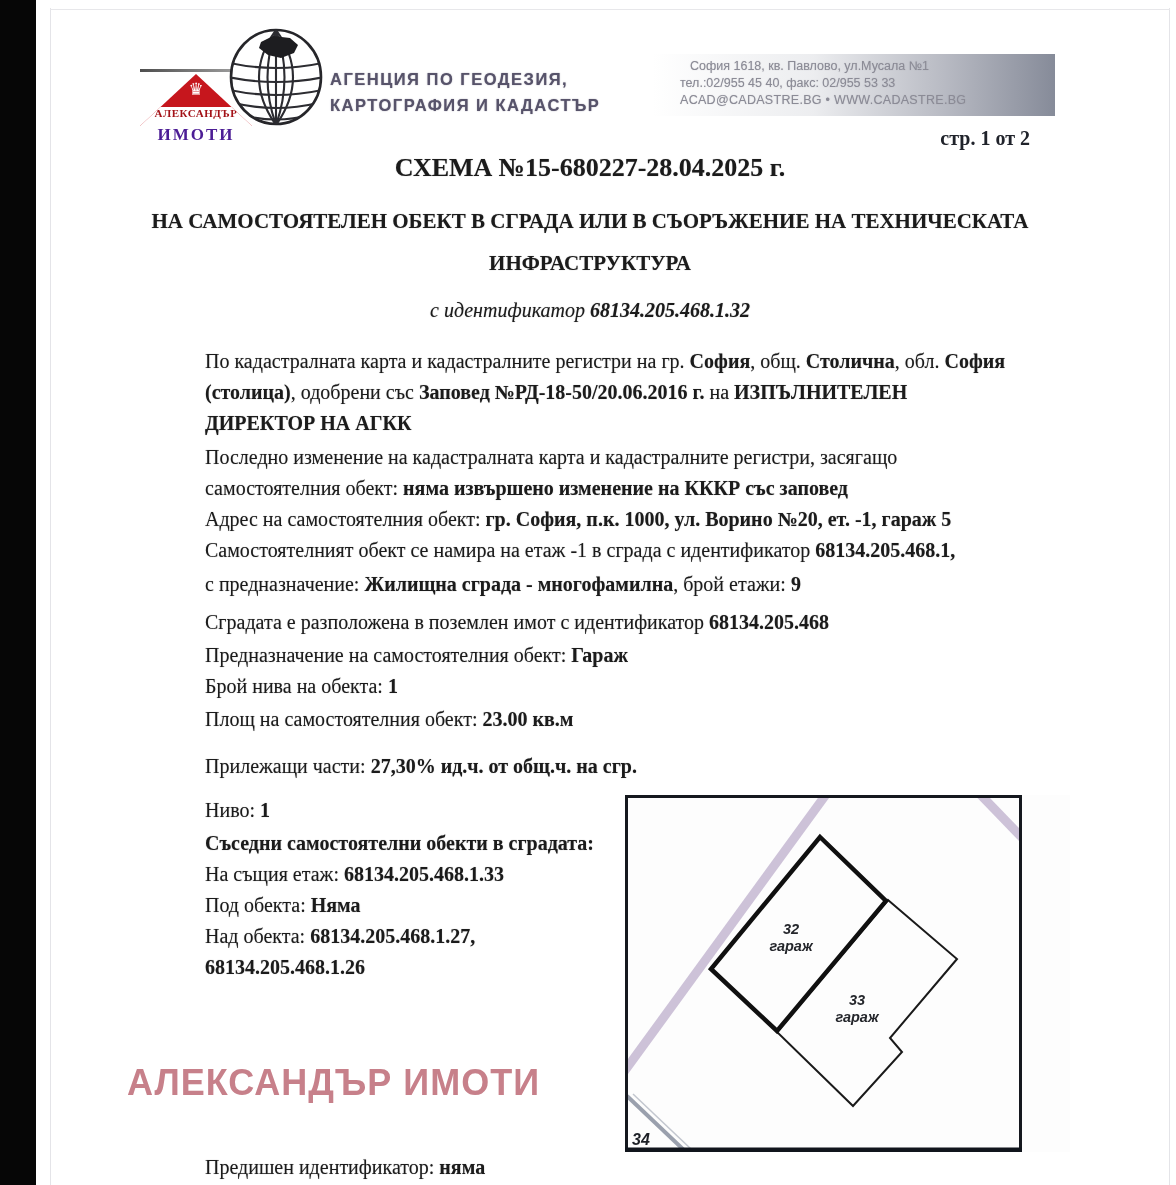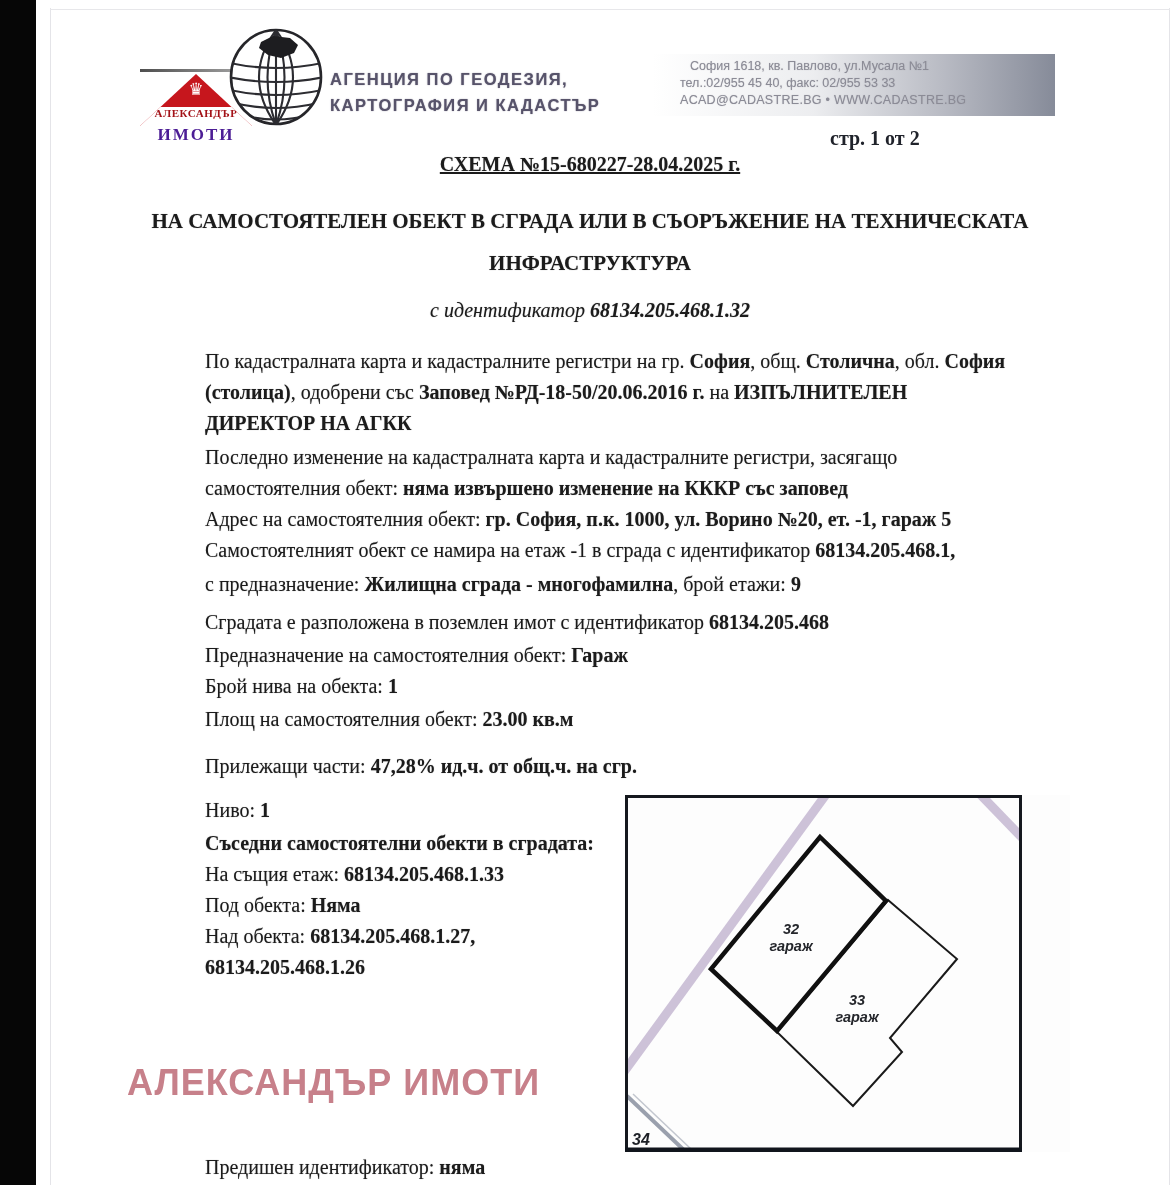--- a/index.html
+++ b/index.html
@@ -35,26 +35,26 @@
   
   .agency{position:absolute;left:330px;top:66px;width:330px;
     font-family:"Liberation Sans",sans-serif;font-weight:bold;font-size:16.5px;line-height:26px;
     letter-spacing:1.5px;color:#57536a;text-shadow:0 0 1.2px rgba(87,83,106,.65);}
   
   .address{position:absolute;left:680px;top:58px;width:330px;
     font-family:"Liberation Sans",sans-serif;font-size:12.5px;line-height:17px;
     color:#8b8b96;text-shadow:0 0 1px rgba(139,139,150,.5);}
   .address .l1{padding-left:10px;}
   .address .l3{letter-spacing:0.3px;}
-  .page-num{position:absolute;left:830px;top:127px;width:200px;text-align:left;
+  .page-num{position:absolute;left:830px;top:127px;width:200px;text-align:right;
     font-weight:bold;font-size:20px;color:#20232b;}
   
   .title-line{position:absolute;left:90px;width:1000px;text-align:center;
     text-shadow:0 0 1px rgba(25,25,25,.4);}
-  .t1{top:153px;font-weight:bold;font-size:20px;text-decoration:underline;}
+  .t1{top:153px;font-weight:bold;font-size:26px;}
   .t2{top:209px;font-weight:bold;font-size:21px;}
   .t3{top:251px;font-weight:bold;font-size:21px;}
   .tid{top:299px;font-size:20px;font-style:italic;}
   .b{font-weight:bold;}
   
   .doc{position:absolute;font-size:20px;text-shadow:0 0 1px rgba(25,25,25,.38);}
   #para-main{left:205px;top:346px;width:880px;}
   #para-left{left:205px;top:795px;width:430px;}
   #para-footer{left:205px;top:1152px;width:600px;}
   .doc-line{margin:0;line-height:31px;white-space:nowrap;}
@@ -144,21 +144,21 @@
     <p class="doc-line" data-pid="approved-3"><span class="b">ДИРЕКТОР НА АГКК</span></p>
     <p class="doc-line" data-pid="lastchange-1"><span>Последно изменение на кадастралната карта и кадастралните регистри, засягащо</span></p>
     <p class="doc-line" data-pid="lastchange-2"><span>самостоятелния обект: </span><span class="b">няма извършено изменение на КККР със заповед</span></p>
     <p class="doc-line" data-pid="address"><span>Адрес на самостоятелния обект: </span><span class="b">гр. София, п.к. 1000, ул. Ворино №20, ет. -1, гараж 5</span></p>
     <p class="doc-line" data-pid="located-1"><span>Самостоятелният обект се намира на етаж -1 в сграда с идентификатор </span><span class="b">68134.205.468.1,</span></p>
     <p class="doc-line" data-pid="located-2"><span>с предназначение: </span><span class="b">Жилищна сграда - многофамилна</span><span>, брой етажи: </span><span class="b">9</span></p>
     <p class="doc-line" data-pid="building"><span>Сградата е разположена в поземлен имот с идентификатор </span><span class="b">68134.205.468</span></p>
     <p class="doc-line" data-pid="purpose"><span>Предназначение на самостоятелния обект: </span><span class="b">Гараж</span></p>
     <p class="doc-line" data-pid="levels"><span>Брой нива на обекта: </span><span class="b">1</span></p>
     <p class="doc-line" data-pid="area"><span>Площ на самостоятелния обект: </span><span class="b">23.00 кв.м</span></p>
-    <p class="doc-line" data-pid="adjacent-parts"><span>Прилежащи части: </span><span class="b">47,28% ид.ч. от общ.ч. на сгр.</span></p>
+    <p class="doc-line" data-pid="adjacent-parts"><span>Прилежащи части: </span><span class="b">27,30% ид.ч. от общ.ч. на сгр.</span></p>
   </div>
 <div class="doc" id="para-left">
     <p class="doc-line" data-pid="level"><span>Ниво: </span><span class="b">1</span></p>
     <p class="doc-line" data-pid="neighbors-heading"><span class="b">Съседни самостоятелни обекти в сградата:</span></p>
     <p class="doc-line" data-pid="same-floor"><span>На същия етаж: </span><span class="b">68134.205.468.1.33</span></p>
     <p class="doc-line" data-pid="below"><span>Под обекта: </span><span class="b">Няма</span></p>
     <p class="doc-line" data-pid="above-1"><span>Над обекта: </span><span class="b">68134.205.468.1.27,</span></p>
     <p class="doc-line" data-pid="above-2"><span class="b">68134.205.468.1.26</span></p>
   </div>
 <div class="doc" id="para-footer">

